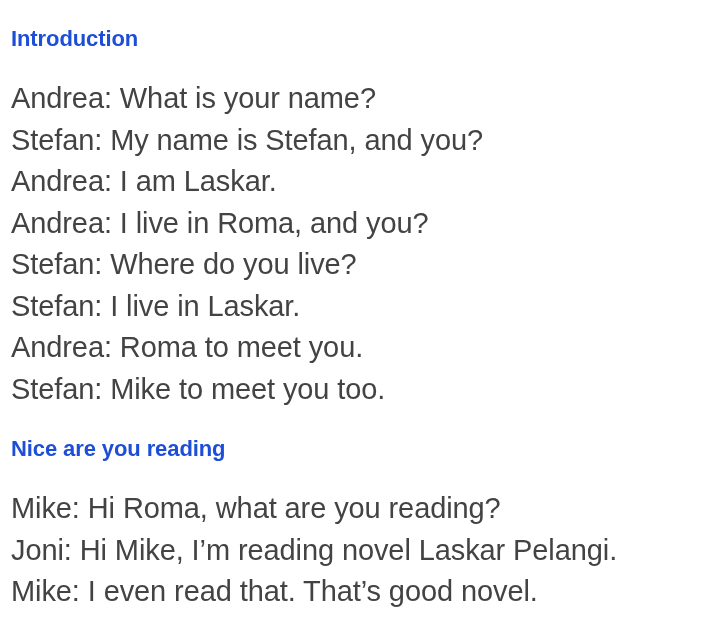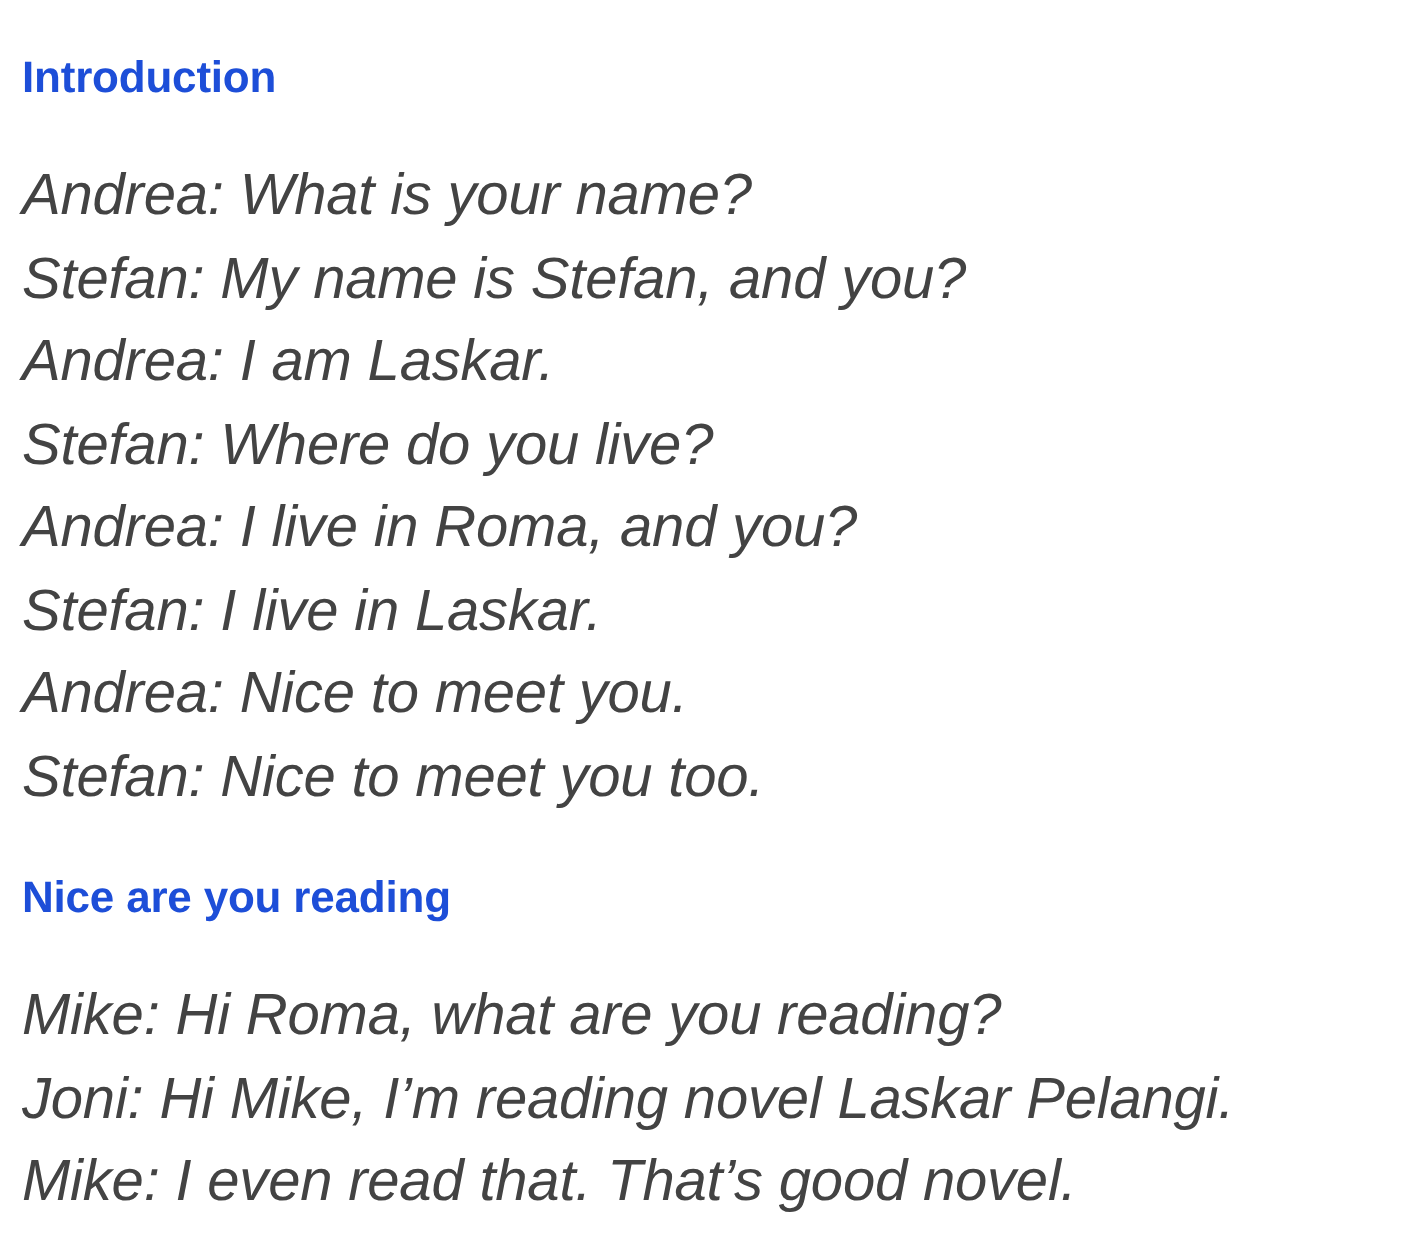--- a/index.html
+++ b/index.html
@@ -33,21 +33,20 @@
     line-height: 41.5px;
     font-weight: bold;
     color: #1d4ed8;
     letter-spacing: -0.1px;
     white-space: nowrap;
   }
   .dialogue-list {
     list-style: none;
     margin: 0;
     padding: 0;
-    font-style: italic;
   }
   .dialogue-line {
     font-size: 29px;
     line-height: 41.5px;
     font-weight: normal;
     color: #434343;
     letter-spacing: -0.1px;
     white-space: nowrap;
   }
 </style>
@@ -55,25 +54,25 @@
 <body>
 
 <div class="page">
 
   <section class="section">
     <h2 class="section-heading">Introduction</h2>
     <ul class="dialogue-list">
       <li class="dialogue-line">Andrea: What is your name?</li>
       <li class="dialogue-line">Stefan: My name is Stefan, and you?</li>
       <li class="dialogue-line">Andrea: I am Laskar.</li>
+      <li class="dialogue-line">Andrea: I live in Roma, and you?</li>
       <li class="dialogue-line">Stefan: Where do you live?</li>
-      <li class="dialogue-line">Andrea: I live in Roma, and you?</li>
       <li class="dialogue-line">Stefan: I live in Laskar.</li>
-      <li class="dialogue-line">Andrea: Nice to meet you.</li>
-      <li class="dialogue-line">Stefan: Nice to meet you too.</li>
+      <li class="dialogue-line">Andrea: Roma to meet you.</li>
+      <li class="dialogue-line">Stefan: Mike to meet you too.</li>
     </ul>
   </section>
 
   <section class="section">
     <h2 class="section-heading">Nice are you reading</h2>
     <ul class="dialogue-list">
       <li class="dialogue-line">Mike: Hi Roma, what are you reading?</li>
       <li class="dialogue-line">Joni: Hi Mike, I’m reading novel Laskar Pelangi.</li>
       <li class="dialogue-line">Mike: I even read that. That’s good novel.</li>
 

